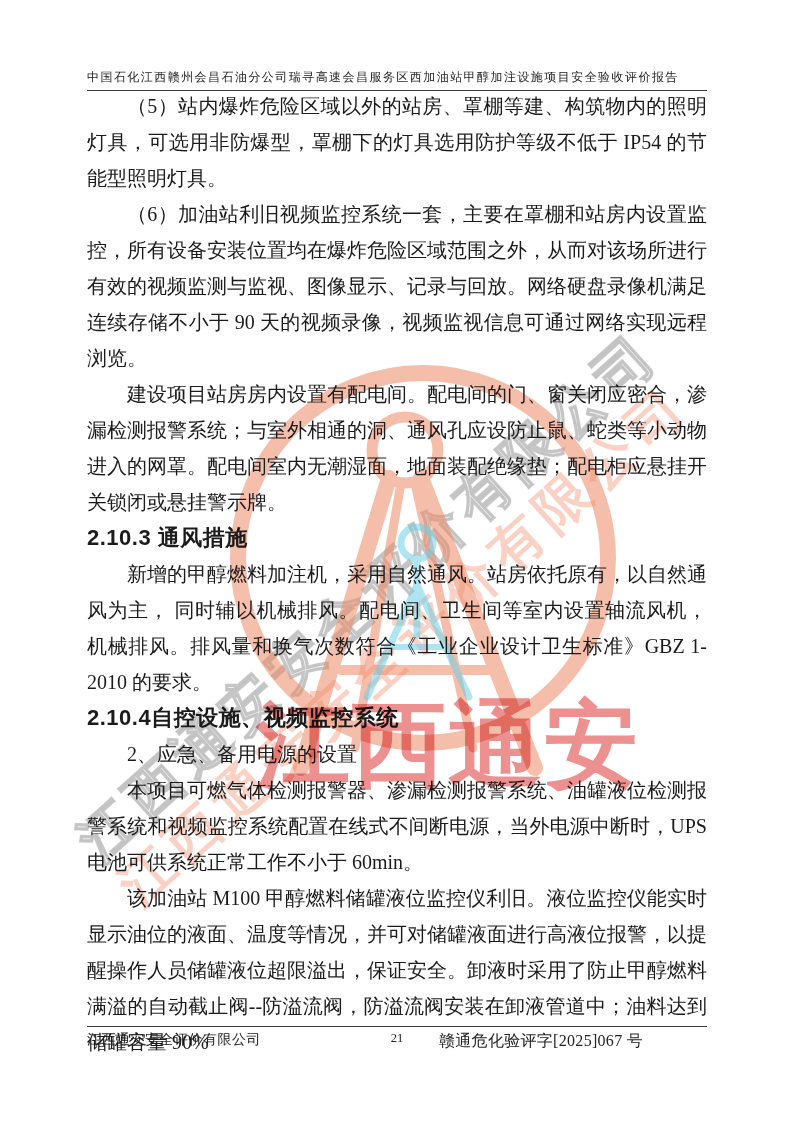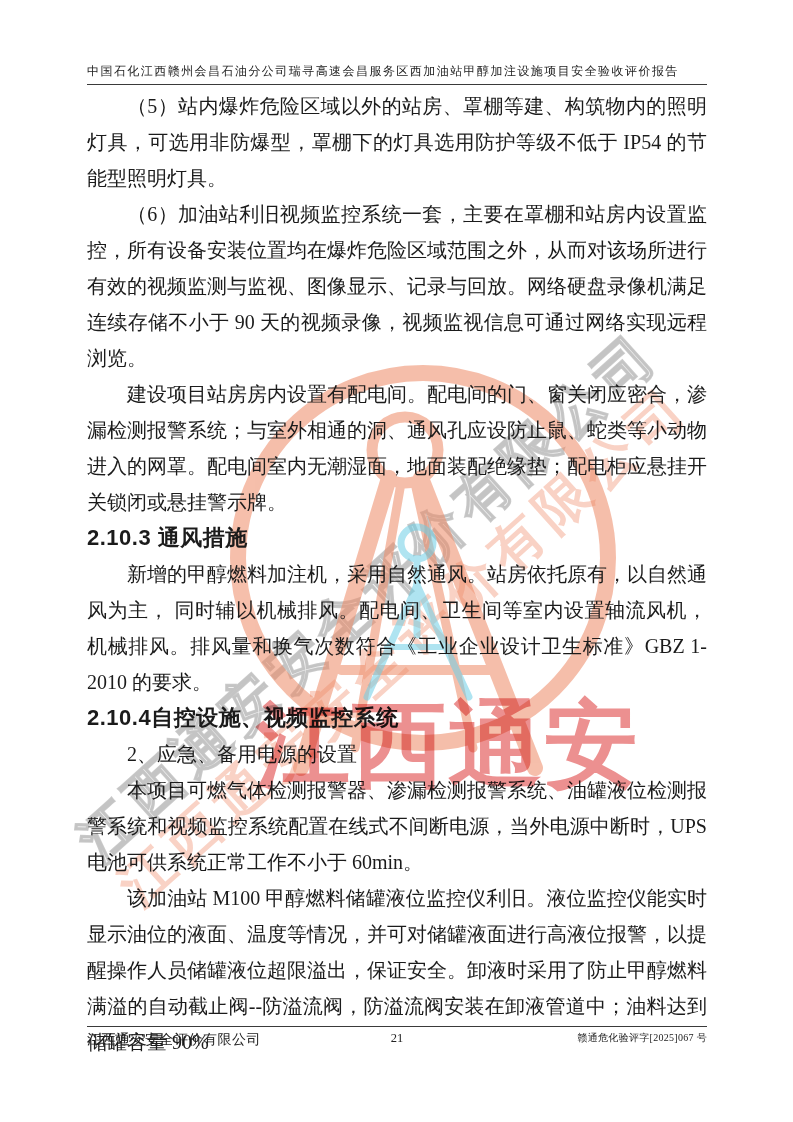--- a/index.html
+++ b/index.html
@@ -6,21 +6,21 @@
   .page{
     position:relative;
     width:793px;height:1122px;
     margin:0 auto;
     background:#ffffff;
     overflow:hidden;
     font-family:"Liberation Serif","DejaVu Serif",serif;
   }
   
   .doc-header{
-    position:absolute;left:87px;top:63px;width:620px;
+    position:absolute;left:87px;top:69px;width:620px;
     font-size:12px;letter-spacing:1.45px;white-space:nowrap;
     color:#222;border-bottom:1.5px solid #3a3a3a;padding-bottom:4px;
     font-family:Liberation Sans, sans-serif;
   }
   
   .doc-body{
     position:absolute;left:87px;top:88px;width:620px;
     font-size:20px;line-height:36px;color:#1b1b1b;
     text-align:justify;z-index:2;
   }
@@ -32,21 +32,21 @@
   }
   
   .doc-footer{
     position:absolute;left:87px;top:1026px;width:620px;
     border-top:1.5px solid #3a3a3a;padding-top:4px;
     display:flex;align-items:flex-start;z-index:2;
     color:#222;
   }
   .footer-company{flex:1;font-size:14px;letter-spacing:.5px;}
   .footer-page{width:84px;text-align:center;font-size:12.5px;font-family:"Liberation Serif",serif;}
-  .footer-doc{flex:1;text-align:right;font-size:10px;letter-spacing:.3px;}
+  .footer-doc{flex:1;font-size:16px;letter-spacing:.3px;}
   
   .wm{position:absolute;pointer-events:none;}
   .wm-under{z-index:1;}
   .wm-over{z-index:3;text-align:right;}
   .seal-svg{left:205px;top:348px;}
   .cyan-svg{left:345px;top:515px;}
   .wm-diag{
     left:128px;top:858px;
     font-family:"Liberation Sans","DejaVu Sans",sans-serif;
     font-size:54px;letter-spacing:8px;font-weight:bold;white-space:nowrap;

